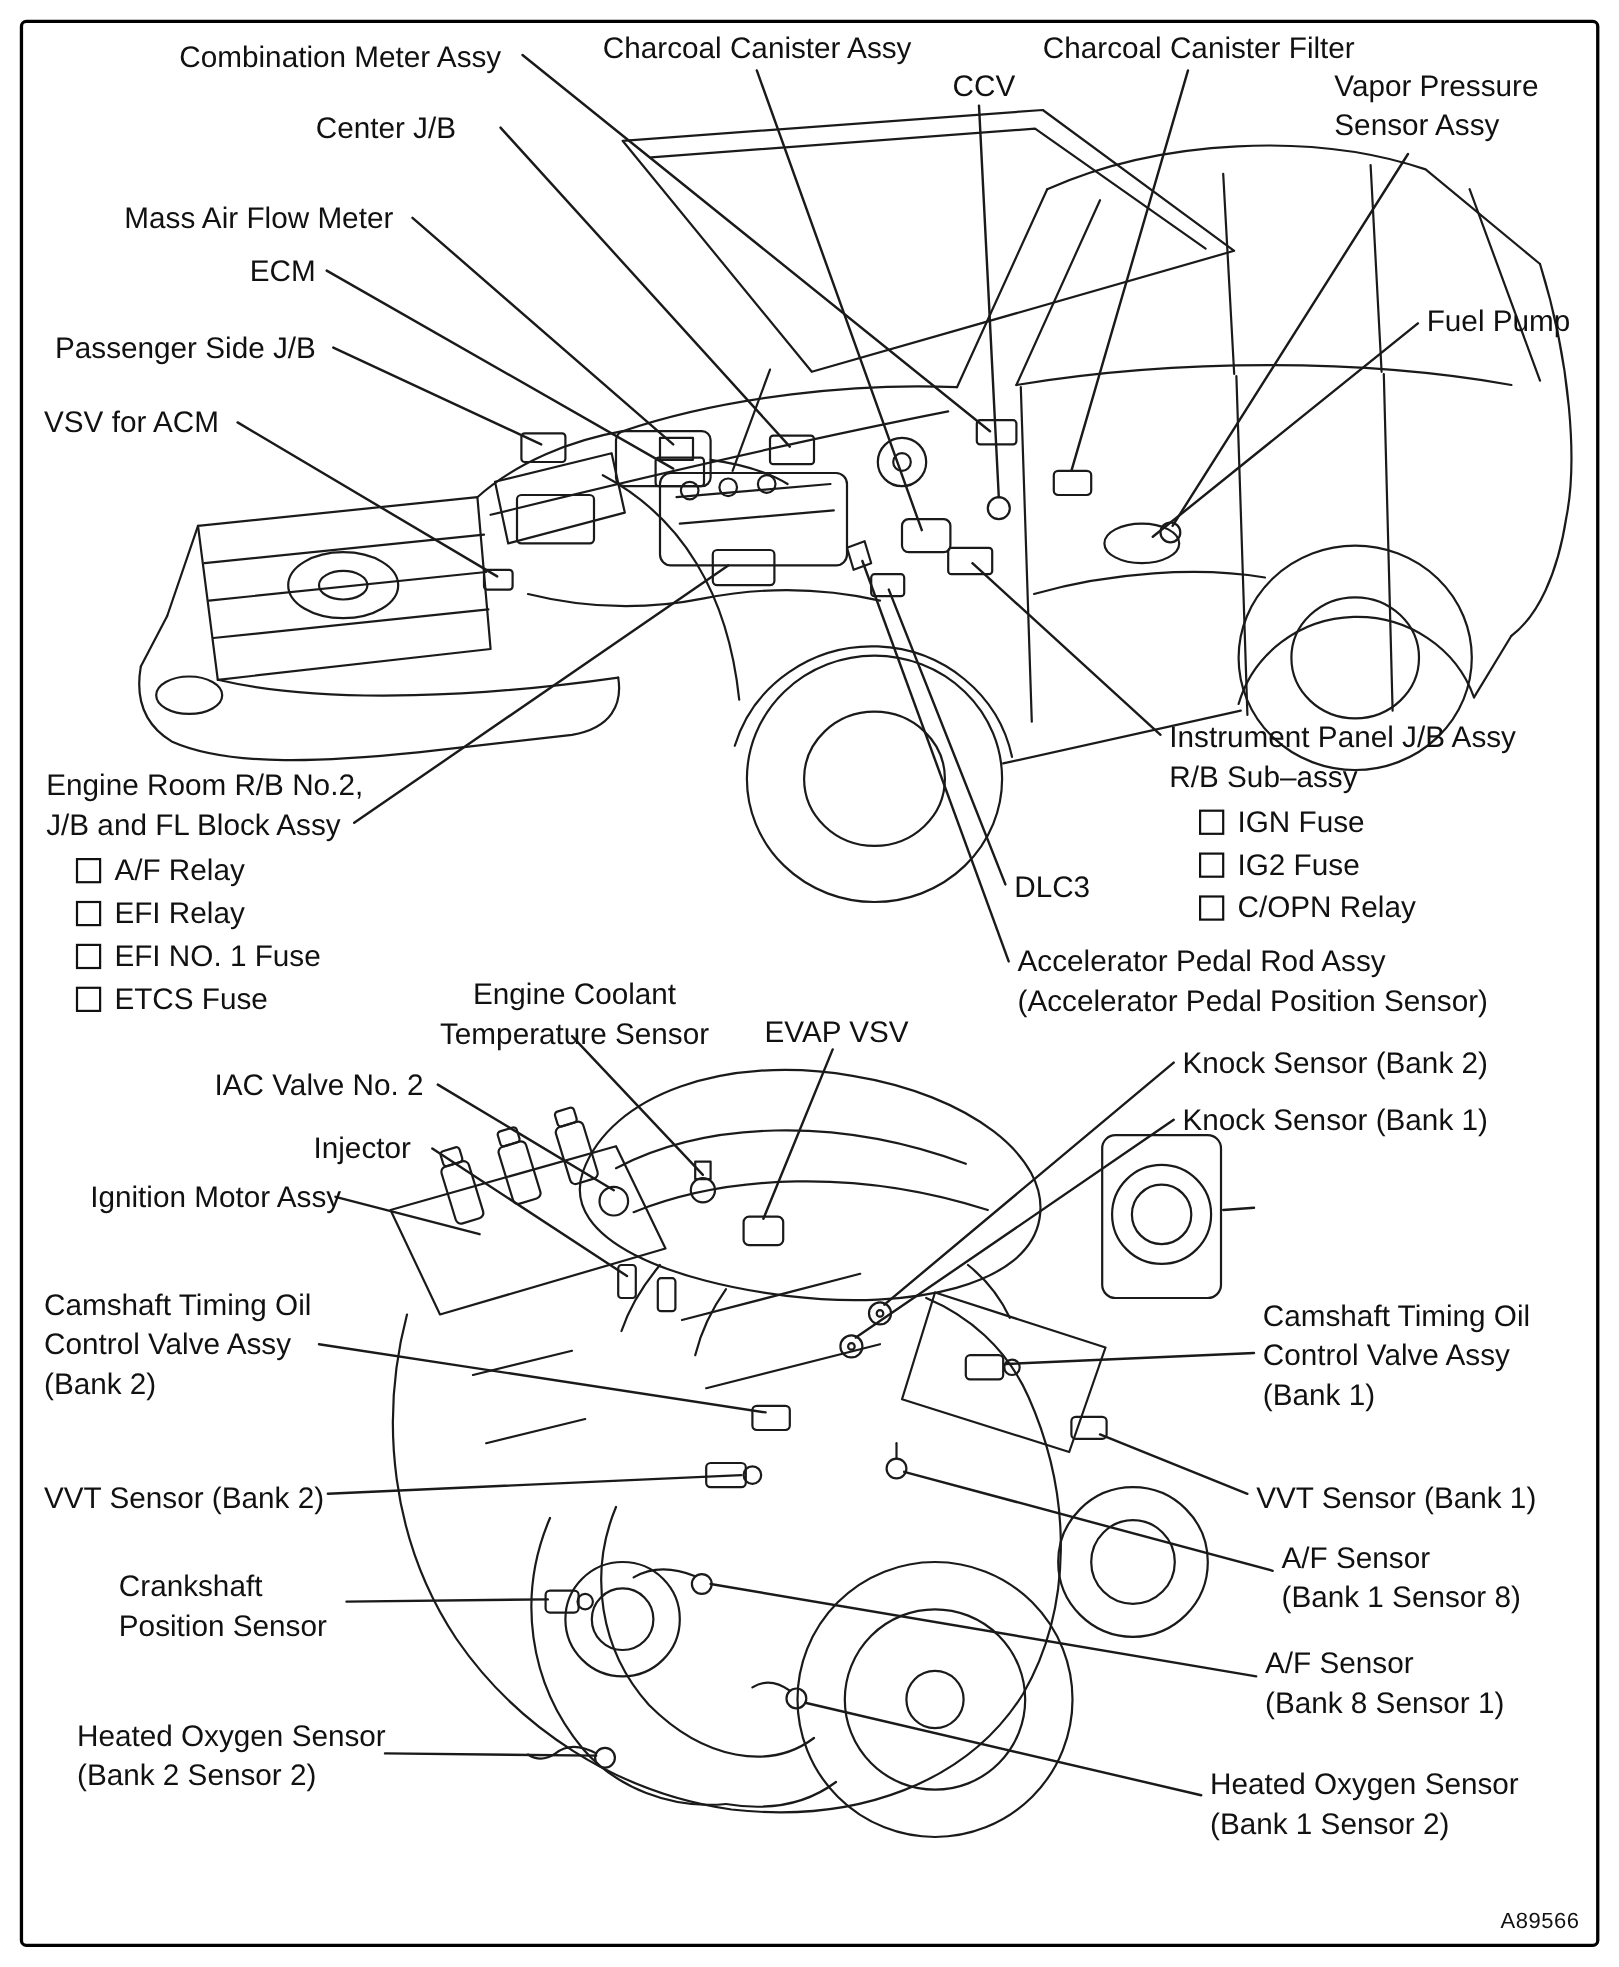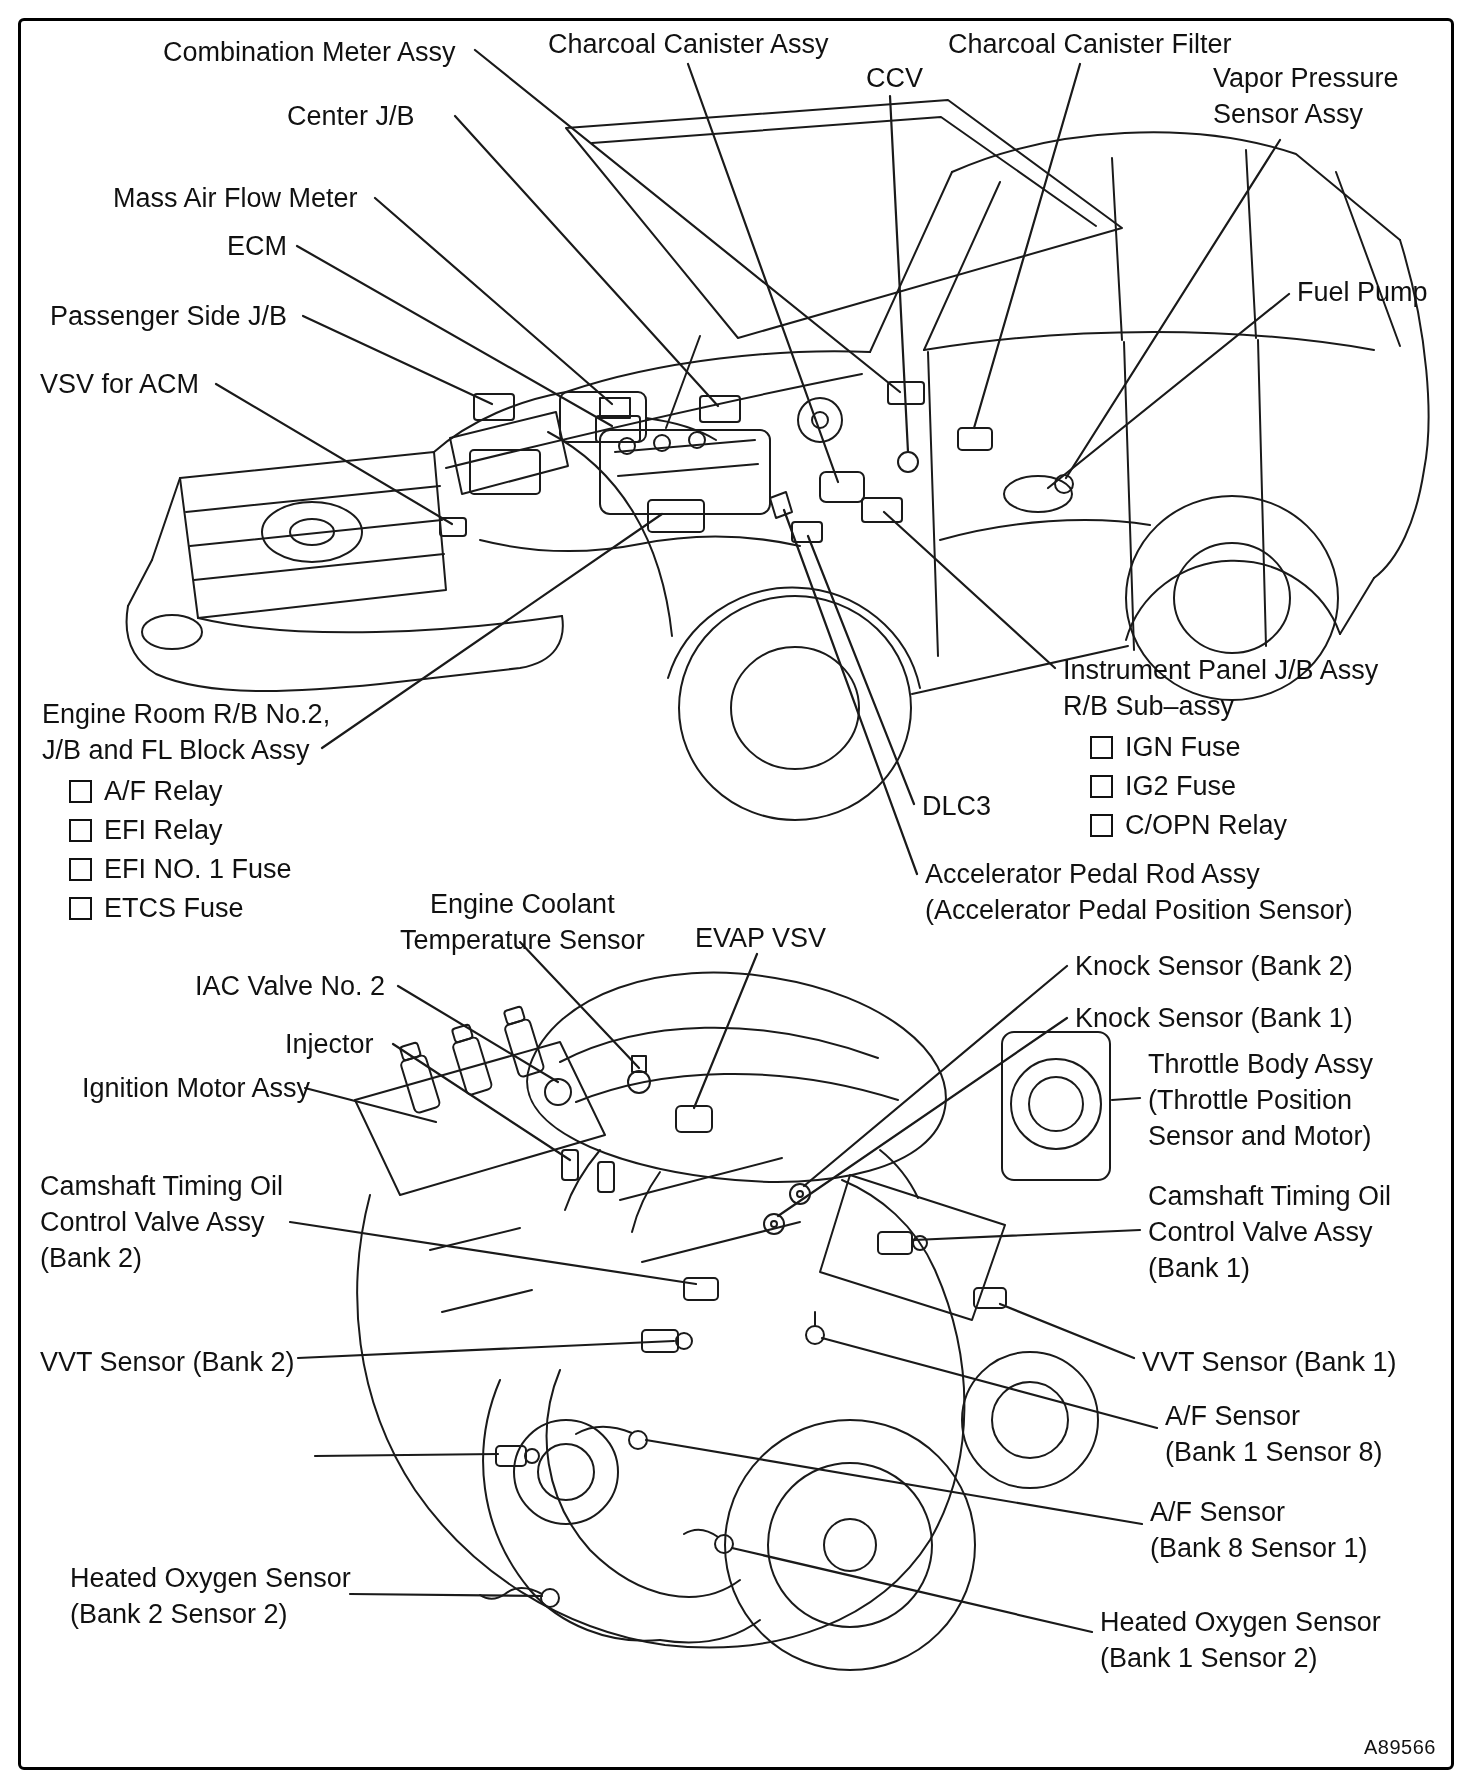--- a/index.html
+++ b/index.html
@@ -274,25 +274,20 @@
     <div style="padding-left:30px">Engine Coolant</div>
     <div>Temperature Sensor</div>
   </div>
   <div class="lbl" style="left:695px;top:920px"><span>EVAP VSV</span></div>
   <div class="lbl" style="left:195px;top:968px"><span>IAC Valve No. 2</span></div>
   <div class="lbl" style="left:285px;top:1026px"><span>Injector</span></div>
   <div class="lbl" style="left:82px;top:1070px"><span>Ignition Motor Assy</span></div>
   <div class="lbl" style="left:1075px;top:948px"><span>Knock Sensor (Bank 2)</span></div>
   <div class="lbl" style="left:1075px;top:1000px"><span>Knock Sensor (Bank 1)</span></div>
 
-  <div class="lbl" style="left:1148px;top:1046px">
-    <div>Throttle Body Assy</div>
-    <div>(Throttle Position</div>
-    <div>Sensor and Motor)</div>
-  </div>
 
   <div class="lbl" style="left:40px;top:1168px">
     <div>Camshaft Timing Oil</div>
     <div>Control Valve Assy</div>
     <div>(Bank 2)</div>
   </div>
 
   <div class="lbl" style="left:1148px;top:1178px">
     <div>Camshaft Timing Oil</div>
     <div>Control Valve Assy</div>
@@ -300,20 +295,24 @@
   </div>
 
   <div class="lbl" style="left:40px;top:1344px"><span>VVT Sensor (Bank 2)</span></div>
   <div class="lbl" style="left:1142px;top:1344px"><span>VVT Sensor (Bank 1)</span></div>
 
   <div class="lbl" style="left:1165px;top:1398px">
     <div>A/F Sensor</div>
     <div>(Bank 1 Sensor 8)</div>
   </div>
 
+  <div class="lbl" style="left:108px;top:1424px">
+    <div>Crankshaft</div>
+    <div>Position Sensor</div>
+  </div>
 
   <div class="lbl" style="left:1150px;top:1494px">
     <div>A/F Sensor</div>
     <div>(Bank 8 Sensor 1)</div>
   </div>
 
   <div class="lbl" style="left:70px;top:1560px">
     <div>Heated Oxygen Sensor</div>
     <div>(Bank 2 Sensor 2)</div>
   </div>

